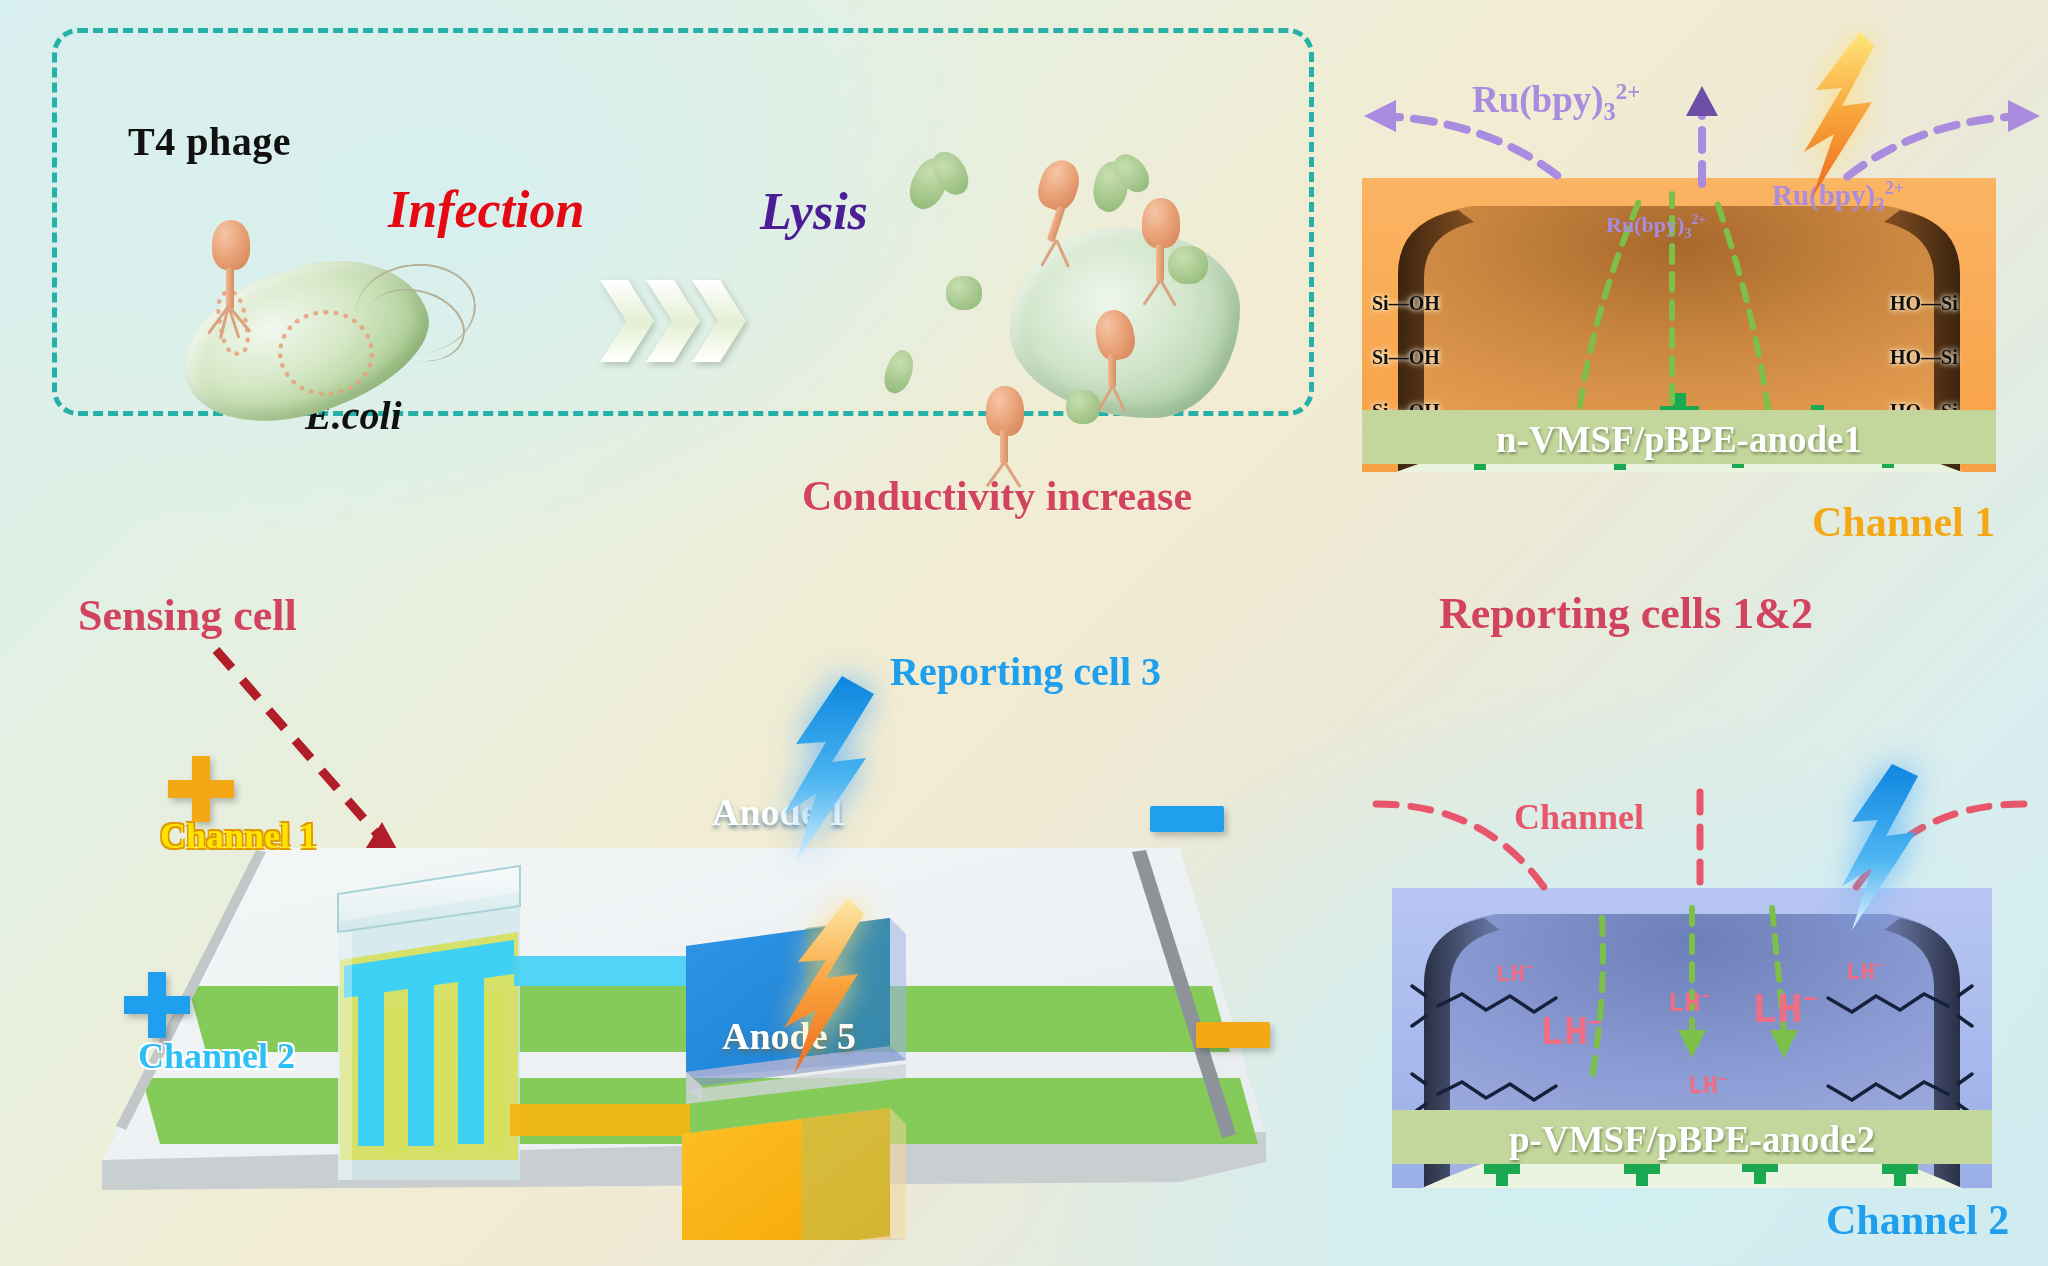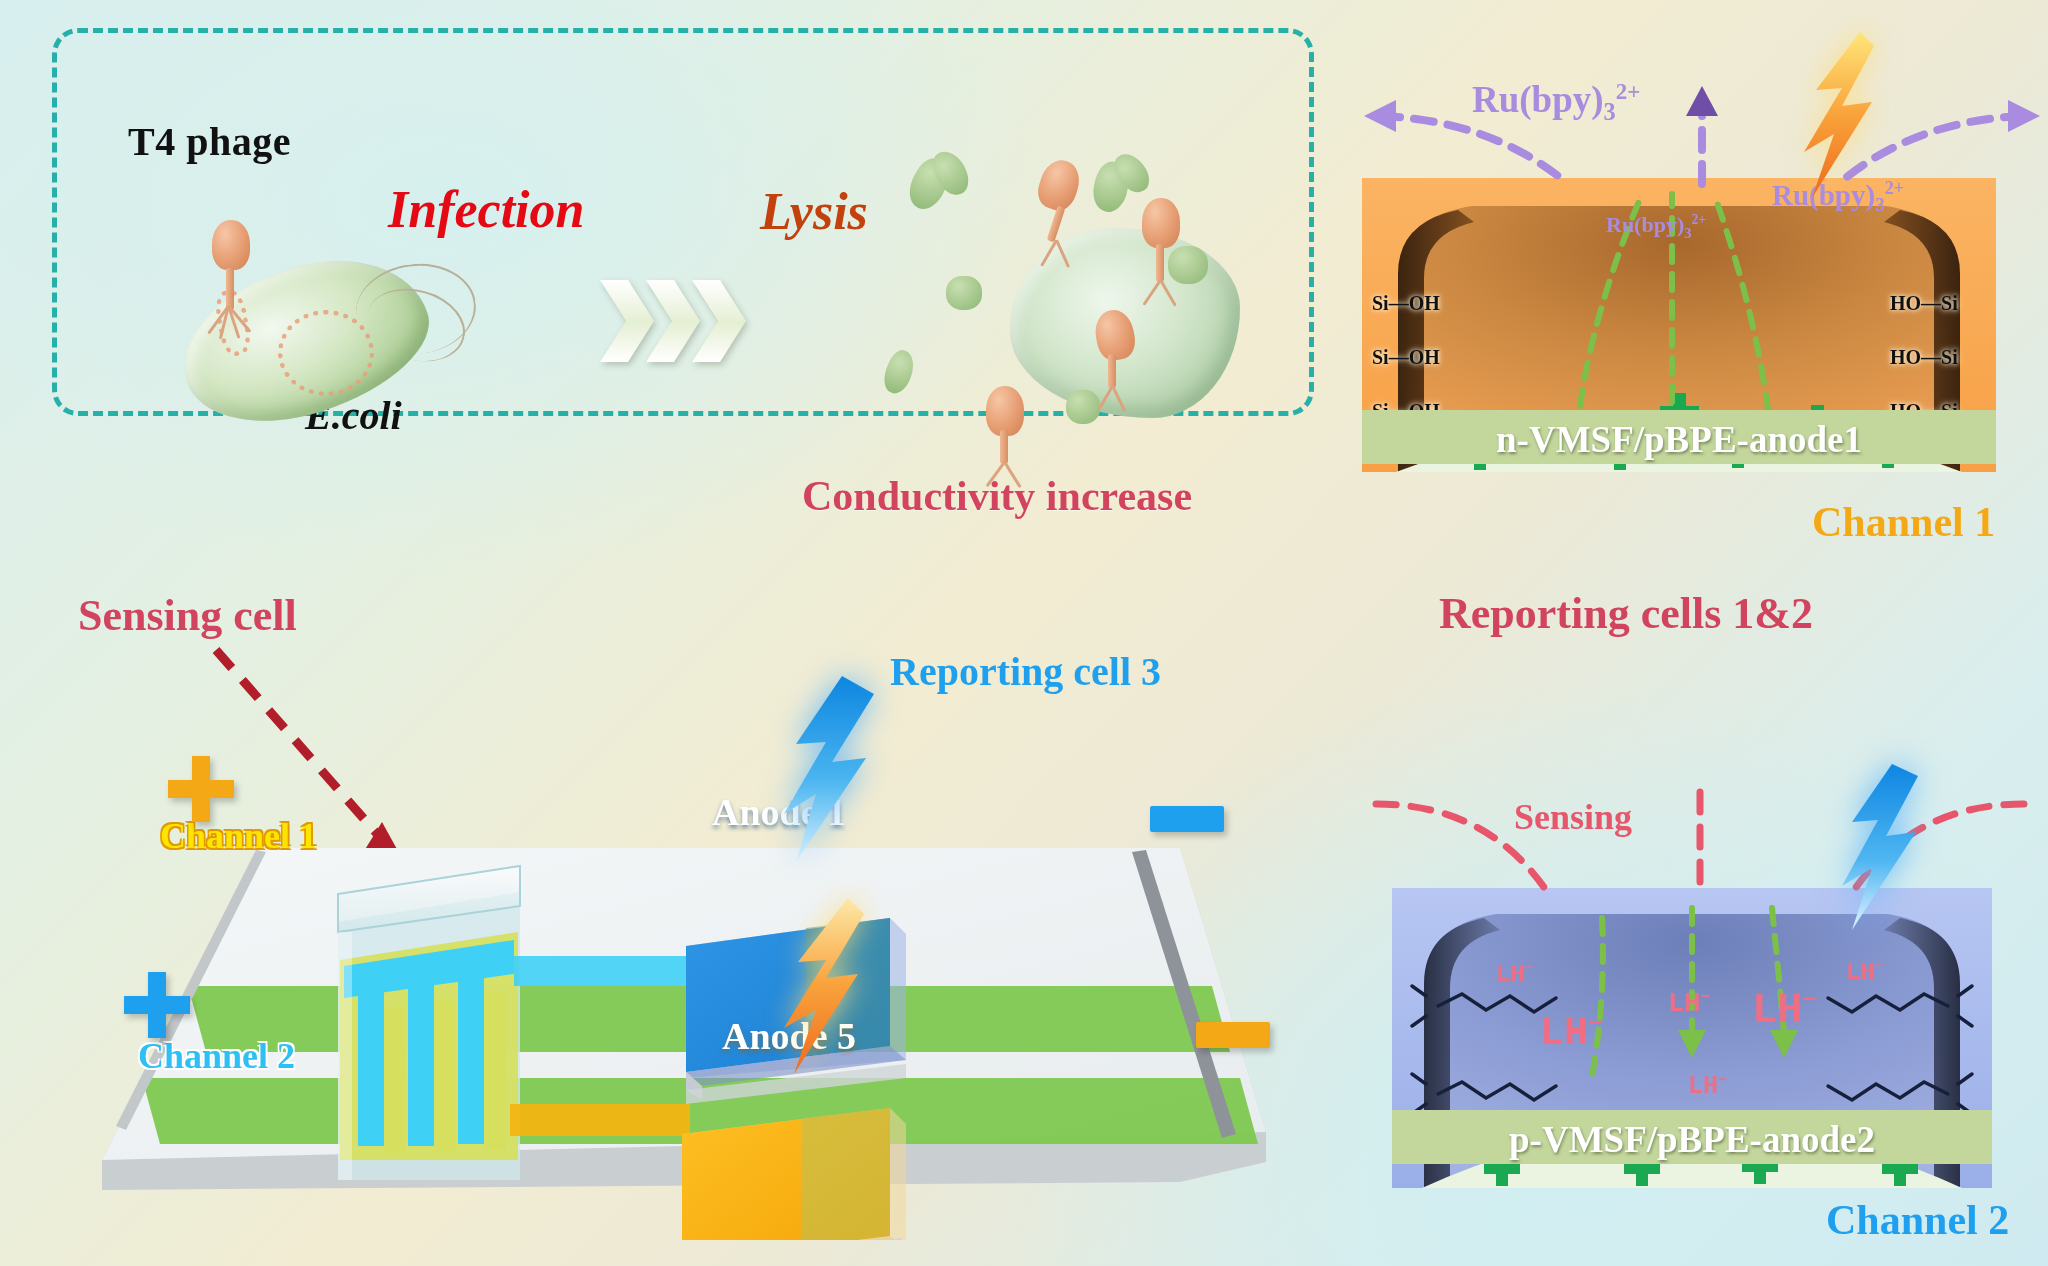--- a/index.html
+++ b/index.html
@@ -19,21 +19,21 @@
     left: 52px; top: 28px; width: 1262px; height: 388px;
     border: 5px dashed #27b0a8;
     border-radius: 26px;
   }
   #phage-title { left: 128px; top: 118px; font-size: 40px; font-weight: bold; color: #111; letter-spacing: .5px; }
   #infection-lbl {
     left: 388px; top: 180px; font-size: 52px; font-weight: bold; font-style: italic;
     color: #e50914; font-family: "Liberation Serif", serif;
   }
   #lysis-lbl {
-    left: 760px; top: 182px; font-size: 52px; font-weight: bold; font-style: italic; color: #c2410c;
+    left: 760px; top: 182px; font-size: 52px; font-weight: bold; font-style: italic; color: #4c1d95;
   }
   #ecoli-lbl { left: 305px; top: 392px; font-size: 40px; font-weight: bold; font-style: italic; color: #111; text-align: center; }
   #conductivity-lbl {
     left: 802px; top: 472px; font-size: 42px; font-weight: bold; color: #d2445e;
     text-shadow: 0 1px 0 rgba(255,255,255,.6);
   }
 
   
   #chevrons { left: 598px; top: 278px; width: 160px; height: 86px; }
   #chevrons svg { display:block; filter: drop-shadow(2px 3px 3px rgba(120,130,110,.42)); }
@@ -495,21 +495,21 @@
 
 <div class="layer" style="left:1370px; top:770px; width:660px; height:130px;">
   <svg width="660" height="130" viewBox="0 0 660 130">
     <g stroke="#e8566b" stroke-width="7" stroke-dasharray="20 15" fill="none" stroke-linecap="round">
       <path d="M6 34 Q120 34 180 126"></path>
       <path d="M654 34 Q540 34 480 126"></path>
       <path d="M330 22 L330 126"></path>
     </g>
   </svg>
 </div>
-<div class="layer" id="luminol-lbl">Sensing</div>
+<div class="layer" id="luminol-lbl">Channel</div>
 
 <div class="bolt-blue" style="left:1830px; top:762px;">
   <svg width="92" height="170" viewBox="0 0 92 170">
     <defs>
         <linearGradient id="bb2" x1="0" y1="0" x2="0" y2="1">
       <stop offset="0%" stop-color="#0e86e2"></stop>
           <stop offset="58%" stop-color="#4fb6f1"></stop>
           <stop offset="100%" stop-color="#dff2ff"></stop>
     </linearGradient>
       </defs>

